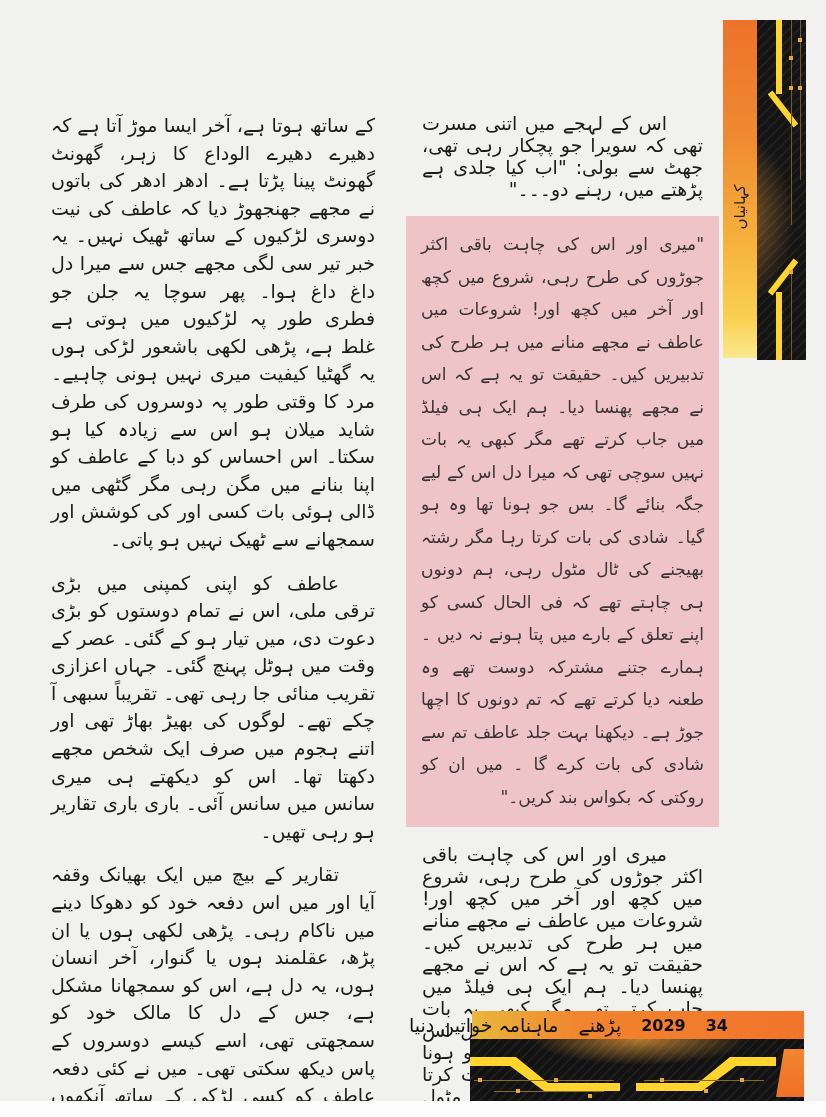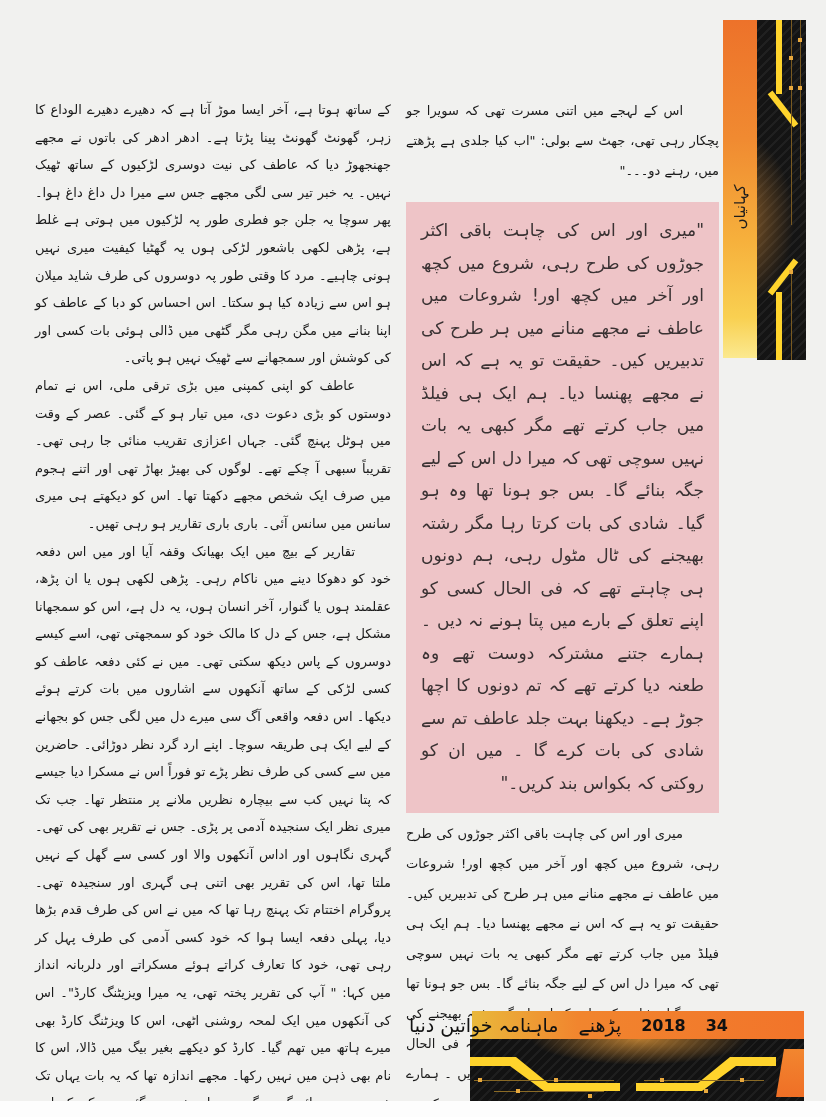--- a/index.html
+++ b/index.html
@@ -4,23 +4,23 @@
 <style>
   html,body{margin:0;padding:0;background:#fdfdfd;}
   .page{position:relative;width:826px;height:1117px;background:#f1f1ef;overflow:hidden;
         font-family:"DejaVu Sans",sans-serif;}
   .page-bottom-white{position:absolute;left:0;top:1101px;width:826px;height:16px;background:#fdfdfd;}
 
   
   .col{position:absolute;}
   .left-col{left:35px;top:96px;width:356px;}
   .right-col{left:406px;top:96px;width:313px;}
-  .body-text{direction:rtl;text-align:justify;font-size:13px;line-height:27.6px;
-             color:#1b1b1b;margin:0;}
-  .right-col .body-text{line-height:30px;}
+  .body-text{direction:rtl;text-align:justify;font-size:19px;line-height:27.6px;
+             color:#1b1b1b;margin:16px;}
+  .right-col .body-text{line-height:22px;}
   .indent{text-indent:36px;}
 
   .quote-block{background:#eec4c7;margin:16px 0 6px 0;padding:12px 15px 14px 15px;}
   .quote-block p{direction:rtl;text-align:justify;font-size:17px;line-height:32.5px;
                  color:#3a3233;margin:0;}
 
   
   .side-orange{position:absolute;left:723px;top:20px;width:34px;height:338px;
     background:linear-gradient(180deg,#ed722a 0%,#f08a31 35%,#f6b03c 65%,#f9d051 88%,#fbe98f 100%);}
   .side-label{position:absolute;left:17px;top:187px;transform:translate(-50%,-50%) rotate(-90deg);
@@ -100,21 +100,21 @@
   <div class="col right-col" dir="rtl">
     <p class="body-text indent">اس کے لہجے میں اتنی مسرت تھی کہ سویرا جو پچکار رہی تھی، جھٹ سے بولی: "اب کیا جلدی ہے پڑھتے میں، رہنے دو۔۔۔"</p>
     <div class="quote-block">
       <p>"میری اور اس کی چاہت باقی اکثر جوڑوں کی طرح رہی، شروع میں کچھ اور آخر میں کچھ اور! شروعات میں عاطف نے مجھے منانے میں ہر طرح کی تدبیریں کیں۔ حقیقت تو یہ ہے کہ اس نے مجھے پھنسا دیا۔ ہم ایک ہی فیلڈ میں جاب کرتے تھے مگر کبھی یہ بات نہیں سوچی تھی کہ میرا دل اس کے لیے جگہ بنائے گا۔ بس جو ہونا تھا وہ ہو گیا۔ شادی کی بات کرتا رہا مگر رشتہ بھیجنے کی ٹال مٹول رہی، ہم دونوں ہی چاہتے تھے کہ فی الحال کسی کو اپنے تعلق کے بارے میں پتا ہونے نہ دیں ۔ ہمارے جتنے مشترکہ دوست تھے وہ طعنہ دیا کرتے تھے کہ تم دونوں کا اچھا جوڑ ہے۔ دیکھنا بہت جلد عاطف تم سے شادی کی بات کرے گا ۔ میں ان کو روکتی کہ بکواس بند کریں۔"</p>
     </div>
     <p class="body-text indent">میری اور اس کی چاہت باقی اکثر جوڑوں کی طرح رہی، شروع میں کچھ اور آخر میں کچھ اور! شروعات میں عاطف نے مجھے منانے میں ہر طرح کی تدبیریں کیں۔ حقیقت تو یہ ہے کہ اس نے مجھے پھنسا دیا۔ ہم ایک ہی فیلڈ میں جاب کرتے تھے مگر کبھی یہ بات نہیں سوچی تھی کہ میرا دل اس کے لیے جگہ بنائے گا۔ بس جو ہونا تھا وہ ہو گیا۔ شادی کی بات کرتا رہا مگر رشتہ بھیجنے کی ٹال مٹول رہی، ہم دونوں ہی چاہتے تھے کہ فی الحال کسی کو اپنے تعلق کے بارے میں پتا ہونے نہ دیں ۔ ہمارے جتنے مشترکہ دوست تھے وہ طعنہ دیا کرتے تھے کہ تم دونوں کا اچھا جوڑ ہے۔ دیکھنا بہت جلد عاطف تم سے شادی کی بات کرے گا۔ میں ان کو روکتی کہ بکواس بند کریں۔ باقی کہانی بھی کوئی خاص چلتی دکھائی نہیں دے رہی تھی ۔ جیسا سب</p>
   </div>
 
   <div class="footer-bar">
     <span class="footer-num">34</span>
-    <span class="footer-num">2018</span>
+    <span class="footer-num">2029</span>
     <span class="footer-urdu">پڑھنے</span>
     <span class="footer-urdu">ماہنامہ خواتین دنیا</span>
   </div>
 
   <div class="bottom-decor">
     <div class="bd-glow"></div>
     <div class="bd-band-left"></div>
     <div class="bd-band-right"></div>
     <div class="bd-orange-end"></div>
     <div class="bd-line bd-lineA"></div>

